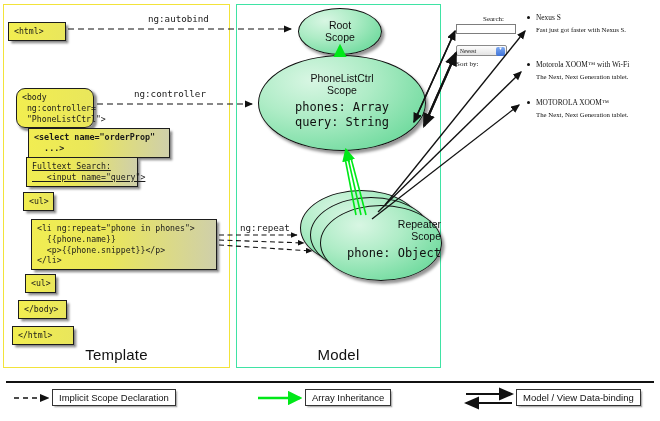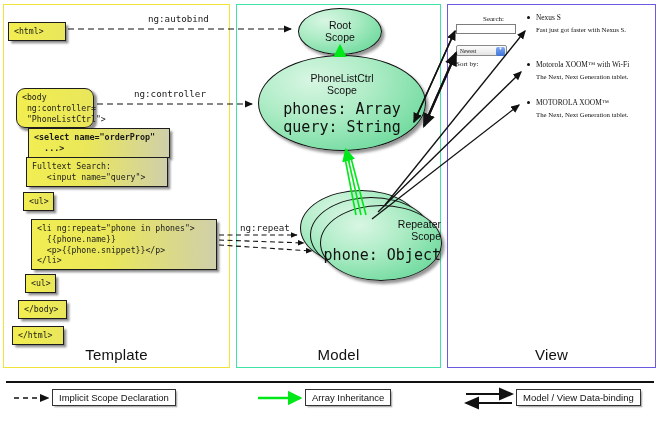--- a/index.html
+++ b/index.html
@@ -72,21 +72,21 @@
     text-align: center;
     color: #101010;
   }
   .ellipse .title {
     font-family: "Liberation Sans", sans-serif;
     font-size: 10.5px;
     line-height: 1.18;
   }
   .ellipse .props {
     font-family: "DejaVu Sans Mono", monospace;
-    font-size: 15px;
+    font-size: 12px;
     line-height: 1.24;
     margin-top: 3px;
   }
   .ellipse .props .b { font-weight: bold; }
 
   #root-scope {
     left: 298px; top: 8px; width: 84px; height: 47px;
   }
   #root-scope .title { padding-top: 10px; }
 
@@ -199,48 +199,45 @@
 <body>
 
 <div id="root">
 
   <div class="column col-template">
     <div class="column-label">Template</div>
   </div>
   <div class="column col-model">
     <div class="column-label">Model</div>
   </div>
-  <div class="column col-view">
-    <div class="column-label">View</div>
-  </div>
 
   <div class="tbox plain" style="left:8px;  top:22px;  width:58px;">&lt;html&gt;</div>
 
   <div class="tbox plain" style="left:16px; top:88px;  width:78px;border-radius:9px;">&lt;body
  ng:controller=
  "PhoneListCtrl"&gt;</div>
 
   <div class="tbox bold wide-fade" style="left:28px; top:128px; width:142px;">&lt;select name="orderProp"
   ...&gt;</div>
 
-  <div class="tbox wide-fade" style="left:26px; top:157px; width:142px;">Fulltext Search:
+  <div class="tbox wide-fade" style="left:26px; top:157px; width:112px;text-decoration:underline;">Fulltext Search:
    &lt;input name="query"&gt;</div>
 
   <div class="tbox plain" style="left:23px; top:192px; width:31px;">&lt;ul&gt;</div>
 
   <div class="tbox wide-fade" style="left:31px; top:219px; width:186px;">&lt;li ng:repeat="phone in phones"&gt;
   {{phone.name}}
   &lt;p&gt;{{phone.snippet}}&lt;/p&gt;
 &lt;/li&gt;</div>
 
   <div class="tbox plain" style="left:25px; top:274px; width:31px;">&lt;ul&gt;</div>
 
   <div class="tbox plain" style="left:18px; top:300px; width:49px;">&lt;/body&gt;</div>
 
-  <div class="tbox plain" style="left:12px; top:326px; width:52px;">&lt;/html&gt;</div>
+  <div class="tbox plain" style="left:12px; top:326px; width:62px;">&lt;/html&gt;</div>
 
   <div class="ellipse" id="root-scope">
     <div class="title">
       <span>Root</span><br>
       <span>Scope</span>
     </div>
   </div>
 
   <div class="ellipse" id="phonelist-scope">
     <div class="title">

